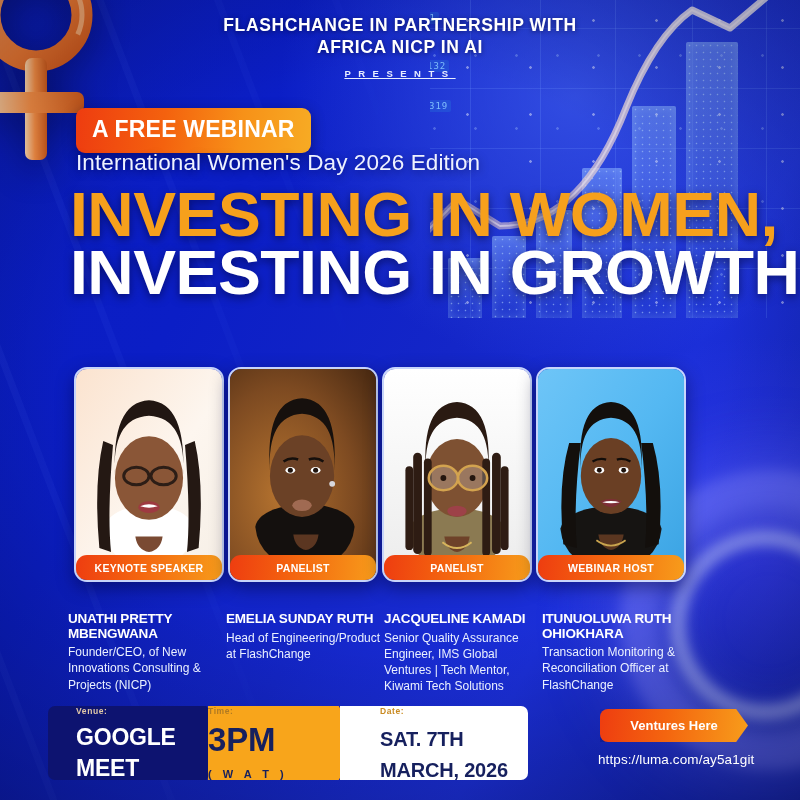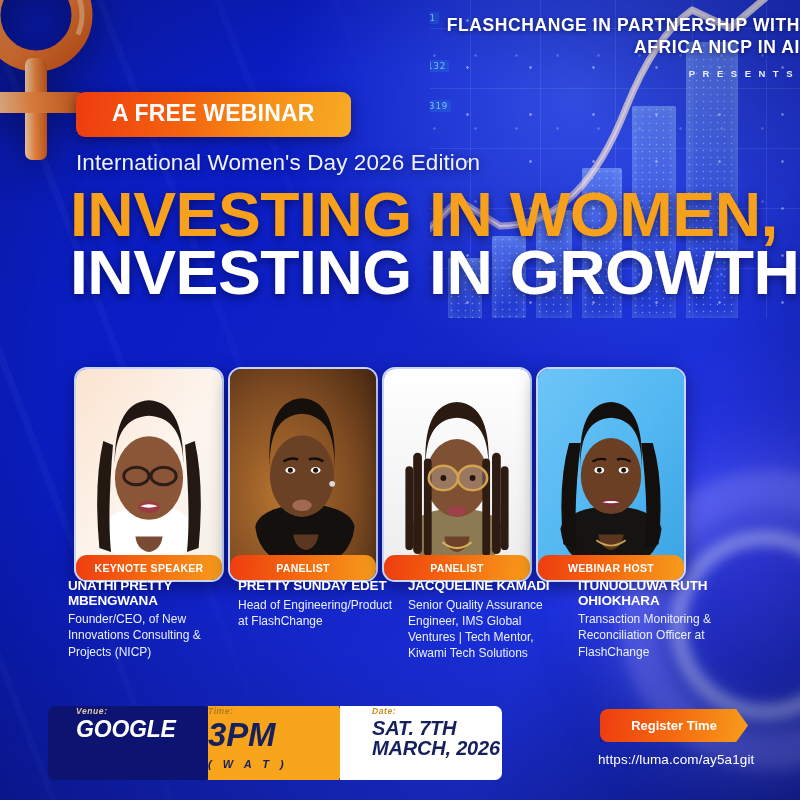--- a/index.html
+++ b/index.html
@@ -55,28 +55,28 @@
 
   
   .torus { position:absolute; right:-120px; top:470px; width:300px; height:300px; border-radius:50%;
     border:34px solid rgba(120,125,255,.55);
     box-shadow:0 0 60px 18px rgba(90,100,255,.38), inset 0 0 50px 10px rgba(150,155,255,.45);
     filter:blur(7px); pointer-events:none; }
   .torus2 { position:absolute; right:-60px; top:530px; width:190px; height:190px; border-radius:50%;
     border:16px solid rgba(185,195,255,.55); filter:blur(6px); pointer-events:none; }
 
   
-  .hdr { position:absolute; left:0; right:0; top:14px; text-align:right; z-index:5; }
+  .hdr { position:absolute; left:0; right:0; top:14px; text-align:center; z-index:5; }
   .hdr-line { color:#fff; font-size:17.5px; font-weight:700; letter-spacing:.6px; line-height:1.28;
     text-shadow:0 1px 5px rgba(0,0,40,.6); }
-  .presents { margin-top:9px; color:#e8eeff; font-size:9.5px; font-weight:700; letter-spacing:7.5px; }
-
-  
-  .badge { position:absolute; left:76px; top:92px; z-index:6;
-    padding:8px 36px 10px; border-radius:9px;
+  .presents { margin-top:9px; color:#e8eeff; font-size:9.5px; font-weight:700; letter-spacing:7.5px;text-decoration:underline; }
+
+  
+  .badge { position:absolute; left:76px; top:108px; z-index:6;
+    padding:8px 16px 10px; border-radius:9px;
     background:linear-gradient(95deg,#ee3c10 0%, #f4620e 38%, #f79118 70%, #f7ab24 100%);
     box-shadow:0 4px 14px rgba(0,0,40,.45);
     color:#fff; font-size:23px; font-weight:800; letter-spacing:.2px; }
 
   .subtitle { position:absolute; left:76px; top:150px; z-index:6; color:#eef2ff;
     font-size:22.5px; font-weight:400; letter-spacing:.1px;
     text-shadow:0 2px 8px rgba(0,0,40,.55); }
 
   .title { position:absolute; left:70px; top:186px; z-index:6; line-height:.92; }
   .title div { font-family:"Liberation Sans Narrow","Liberation Sans", sans-serif;
@@ -93,33 +93,33 @@
     border:2px solid rgba(215,228,255,.92);
     box-shadow:0 6px 18px rgba(0,0,40,.45); }
   .photo { position:absolute; inset:0; }
   .role { position:absolute; left:0; right:0; bottom:0; height:25px;
     display:flex; align-items:center; justify-content:center;
     background:linear-gradient(95deg,#ee3d10 0%, #f4660f 45%, #f79c1b 100%);
     color:#fff; font-size:10.5px; font-weight:800; letter-spacing:.3px;
     border-radius:11px 11px 0 0; }
 
   
-  .infos { position:absolute; left:68px; top:579px; width:680px; z-index:6; display:flex; gap:12px; }
+  .infos { position:absolute; left:68px; top:612px; width:680px; z-index:6; display:flex; }
   .info { width:158px; }
   .nm { color:#fff; font-size:13.5px; font-weight:800; line-height:1.08; letter-spacing:-.2px; }
   .ti { color:#eaf0ff; font-size:12px; font-weight:400; line-height:1.35; margin-top:3px; }
 
   
   .footer { position:absolute; left:48px; top:706px; height:74px; display:flex; z-index:7; }
-  .fp { position:relative; height:74px; display:flex; flex-direction:column; justify-content:flex-start;font-style:italic; }
+  .fp { position:relative; height:74px; display:flex; flex-direction:column; justify-content:space-between; }
   .fp-venue { width:182px; background:#0d1370; padding-left:28px; border-radius:7px 0 0 7px;
     clip-path:polygon(0 0, 87% 0, 100% 50%, 87% 100%, 0 100%); }
   .fp-time  { width:152px; background:#f8a51b; margin-left:-22px;
     clip-path:polygon(0 0, 86% 0, 100% 50%, 86% 100%, 0 100%); }
-  .fp-date  { width:162px; background:#ffffff; padding-left:32px; margin-left:-20px; border-radius:0 7px 7px 0; }
+  .fp-date  { width:188px; background:#ffffff; padding-left:40px; margin-left:-20px; border-radius:0 7px 7px 0; }
   .lbl { font-size:8.5px; font-weight:700; letter-spacing:.6px; margin-bottom:2px; }
   .lbl-w { color:#e2c9a8; } .lbl-d { color:#b07a23; } .lbl-o { color:#c98a21; }
   .val { font-family:"Liberation Sans Narrow","Liberation Sans", sans-serif;
     font-weight:800; line-height:1.0; letter-spacing:-.2px; }
   .val-venue { color:#fff; font-size:23px; }
   .val-time  { color:#16205e; font-size:33px; }
   .val-wat   { color:#16205e; font-size:11px; font-weight:800; letter-spacing:4px; margin-top:7px; }
   .val-date  { color:#16205e; font-size:20px; }
 
   .reg { position:absolute; left:600px; top:709px; width:148px; height:33px; z-index:7;
@@ -326,47 +326,48 @@
       <div class="role">WEBINAR HOST</div>
     </div>
   </div>
 
   <div class="infos">
     <div class="info">
       <div class="nm">UNATHI PRETTY MBENGWANA</div>
       <div class="ti">Founder/CEO, of New Innovations Consulting &amp; Projects (NICP)</div>
     </div>
     <div class="info">
-      <div class="nm">PRETTY SUNDAY EDET</div>
+      <div class="nm">EMELIA SUNDAY RUTH</div>
       <div class="ti">Head of Engineering/Product at FlashChange</div>
     </div>
     <div class="info">
       <div class="nm">JACQUELINE KAMADI</div>
       <div class="ti">Senior Quality Assurance Engineer, IMS Global Ventures | Tech Mentor, Kiwami Tech Solutions</div>
     </div>
     <div class="info">
       <div class="nm">ITUNUOLUWA RUTH OHIOKHARA</div>
       <div class="ti">Transaction Monitoring &amp; Reconciliation Officer at FlashChange</div>
     </div>
   </div>
 
   <div class="footer">
     <div class="fp fp-venue">
       <div class="lbl lbl-w">Venue:</div>
       <div class="val val-venue">GOOGLE</div>
+      <div class="val val-venue">MEET</div>
     </div>
     <div class="fp fp-time">
       <div class="lbl lbl-d">Time:</div>
       <div class="val val-time">3PM</div>
       <div class="val-wat">( W A T )</div>
     </div>
     <div class="fp fp-date">
       <div class="lbl lbl-o">Date:</div>
       <div class="val val-date">SAT. 7TH</div>
       <div class="val val-date">MARCH, 2026</div>
     </div>
   </div>
 
-  <div class="reg">Register Time</div>
+  <div class="reg">Ventures Here</div>
   <div class="url">https://luma.com/ay5a1git</div>
 
   <div class="vignette"></div>
 </div>
 
 </body></html>

